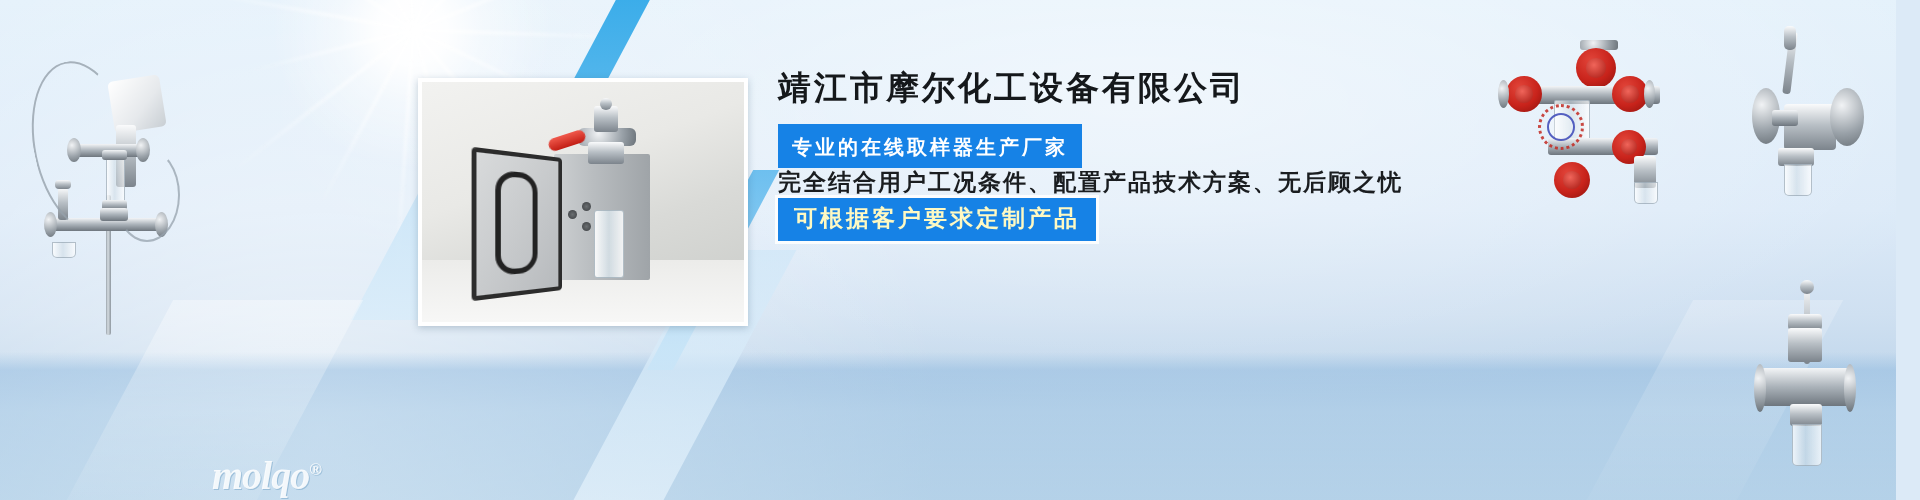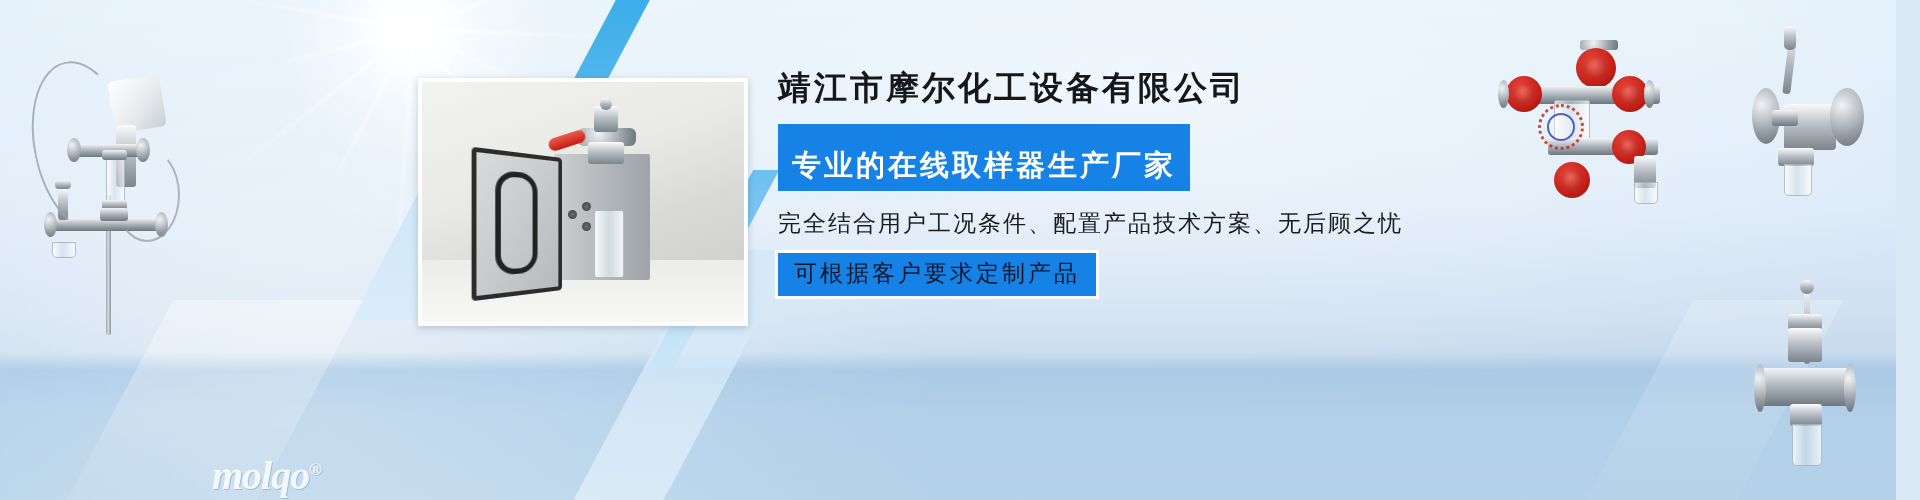--- a/index.html
+++ b/index.html
@@ -85,30 +85,30 @@
 
   
   .copy{position:absolute;left:778px;top:72px;width:620px;}
   .company{
     font-family:"Liberation Serif","DejaVu Serif",serif;
     font-size:33px;font-weight:700;color:#15181b;letter-spacing:3px;
     white-space:nowrap;line-height:1;
   }
   .tag-main{
     display:inline-block;margin-top:19px;background:#1682e6;color:#fff;
-    font-size:29px;font-weight:700;letter-spacing:3px;line-height:1;
-    padding:27px 14px 11px 14px;white-space:nowrap;
+    font-size:20px;font-weight:700;letter-spacing:3px;line-height:1;
+    padding:13px 14px 11px 14px;white-space:nowrap;
   }
   .tag-sub{
-    margin-top:18px;font-size:23px;font-weight:400;color:#1a1d20;letter-spacing:2px;
+    font-size:23px;font-weight:700;color:#1a1d20;letter-spacing:2px;
     white-space:nowrap;line-height:1.25;
   }
   .tag-custom{
-    display:inline-block;margin-top:15px;background:#1682e6;color:#0f172a;
-    font-size:23px;font-weight:400;letter-spacing:3px;line-height:1;
+    display:inline-block;margin-top:1px;background:#1682e6;color:#fef9c3;
+    font-size:23px;font-weight:700;letter-spacing:3px;line-height:1;
     padding:9px 16px 11px 16px;white-space:nowrap;
     box-shadow:0 0 0 3px rgba(255,255,255,.85);
   }
   .eng{
     margin-top:12px;width:410px;
     font-size:7.5px;font-weight:700;letter-spacing:.35px;line-height:1.72;
     color:#6d7683;font-family:"Liberation Serif","DejaVu Serif",serif;
     text-transform:uppercase;
   }
 

